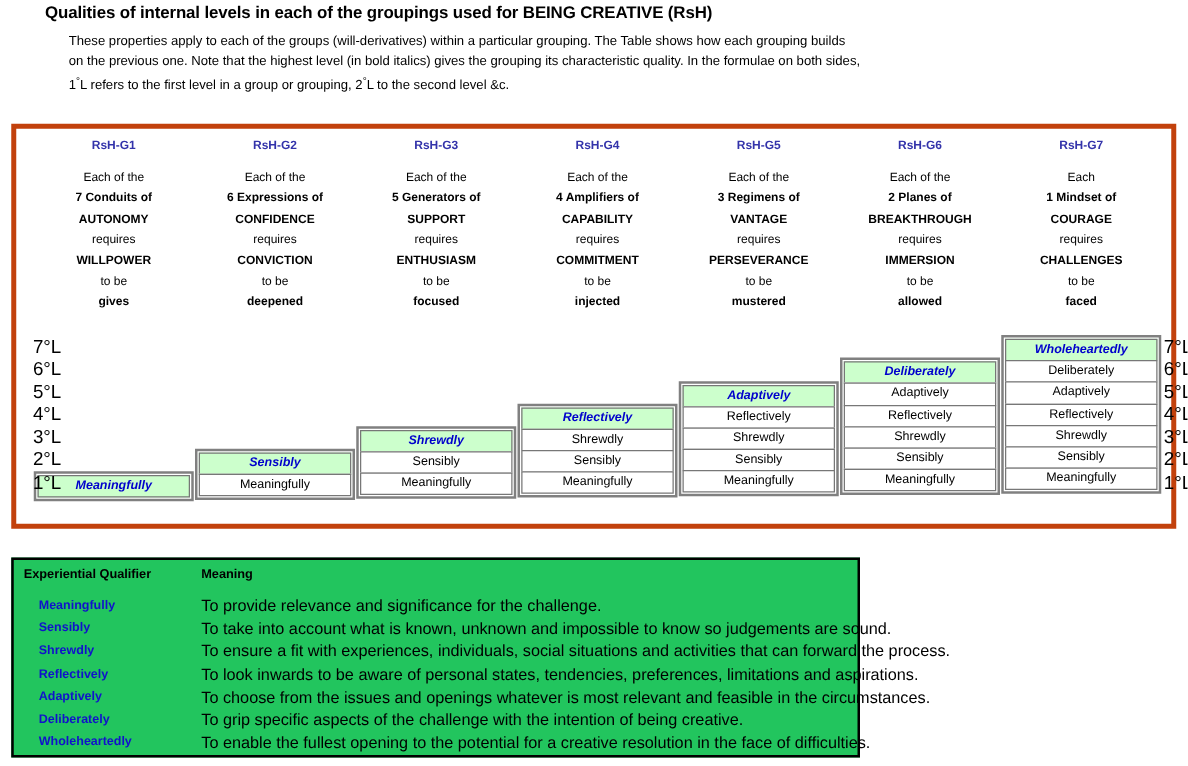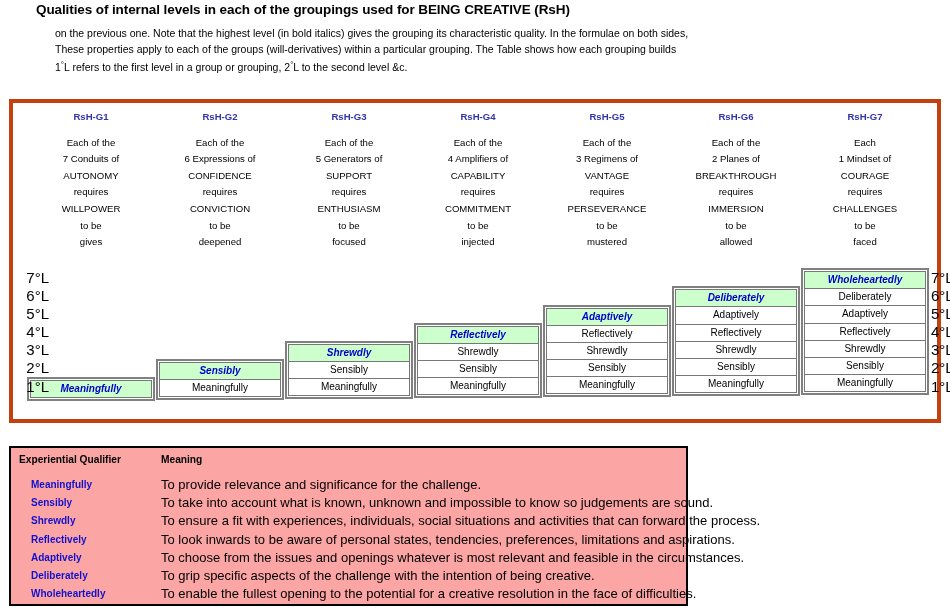--- a/index.html
+++ b/index.html
@@ -58,21 +58,21 @@
     text-align: center;
     font-size: 9.6px;
     line-height: 16.6px;
   }
   .colhead .gid {
     color: #3333AA;
     font-weight: bold;
     font-size: 9.6px;
     margin-bottom: 9px;
   }
-  .colhead .b { font-weight: normal; }
+  .colhead .b { font-weight: bold; }
   .colhead .n { font-weight: normal; }
 
   
   .levelcol {
     position: absolute;
     top: 166px;
     width: 26px;
     font-size: 15px;
     line-height: 18.1px;
     text-align: right;
@@ -110,21 +110,21 @@
 
   
   #legend {
     position: absolute;
     left: 9px;
     top: 446px;
     width: 679px;
     height: 160px;
     border: 2px solid #000000;
     box-sizing: border-box;
-    background: #fca5a5;
+    background: #22c55e;
   }
   #legend .lhead {
     position: absolute;
     top: 6px;
     font-size: 10.2px;
     font-weight: bold;
   }
   #legend .lhead.c1 { left: 8px; }
   #legend .lhead.c2 { left: 150px; }
   .lrow {
@@ -148,22 +148,22 @@
     font-size: 13px;
     white-space: nowrap;
   }
 </style>
 </head>
 <body>
 
 <div id="title">Qualities of internal levels in each of the groupings used for BEING CREATIVE (RsH)</div>
 
 <div id="intro">
+  <div class="line">These properties apply to each of the groups (will-derivatives) within a particular grouping. The Table shows how each grouping builds</div>
   <div class="line">on the previous one. Note that the highest level (in bold italics) gives the grouping its characteristic quality. In the formulae on both sides,</div>
-  <div class="line">These properties apply to each of the groups (will-derivatives) within a particular grouping. The Table shows how each grouping builds</div>
   <div class="line"><span>1</span><sup>°</sup><span>L refers to the first level in a group or grouping, 2</span><sup>°</sup><span>L to the second level &amp;c.</span></div>
 </div>
 
 <div id="panel">
     <div class="colhead" style="left: 12px;">
       <div class="gid">RsH-G1</div>
       <div class="n">Each of the</div>
       <div class="b">7 Conduits of</div>
       <div class="b">AUTONOMY</div>
       <div class="n">requires</div>

